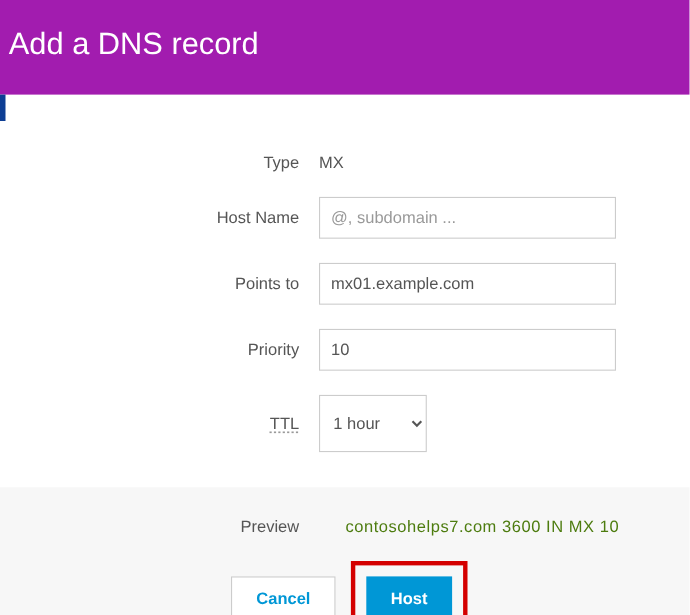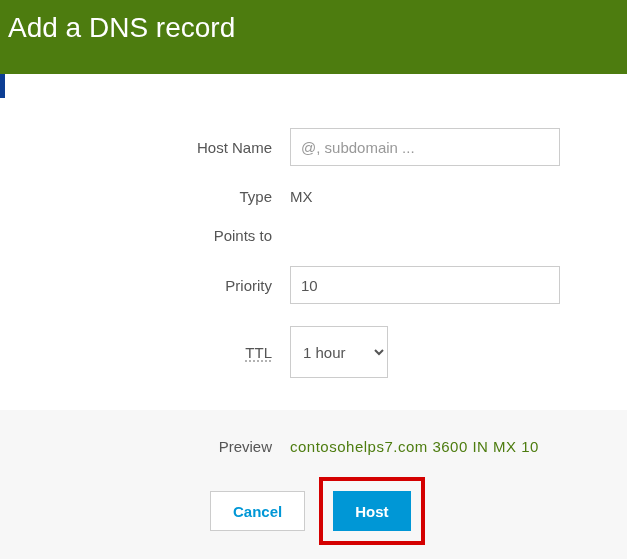--- a/index.html
+++ b/index.html
@@ -7,23 +7,23 @@
       margin: 0;
       padding: 0;
     }
     body {
       font-family: -apple-system, BlinkMacSystemFont, "Segoe UI", Helvetica, Arial, sans-serif;
       width: 627px;
       height: 559px;
       background: #fff;
     }
     .header {
-      background: #4d7c0f;
+      background: #a21caf;
       color: #fff;
-      padding: 12px 8px 30px 8px;
+      padding: 24px 8px 30px 8px;
       font-size: 28px;
       font-weight: 400;
     }
     .blue-tab {
       height: 24px;
       width: 5px;
       background: #0d3e94;
     }
     .form-area {
       padding: 30px 30px 10px 30px;
@@ -73,20 +73,21 @@
       background: #fff;
     }
     .footer {
       background: #f7f7f7;
       padding: 28px 30px 30px 30px;
     }
     .preview-row {
       display: flex;
       align-items: flex-end;
       margin-bottom: 22px;
+      gap: 24px;
     }
     .preview-label {
       width: 260px;
       text-align: right;
       padding-right: 18px;
       color: #555;
       font-size: 15px;
     }
     .preview-value {
       color: #4d7c0f;
@@ -127,31 +128,32 @@
 <body>
 
 <div class="header">
   <span>Add a DNS record</span>
 </div>
 <div class="blue-tab"></div>
 
 <div class="form-area">
 
   <div class="form-row">
+    <div class="form-label">Type</div>
+    <div class="form-value">MX</div>
+  </div>
+
+  <div class="form-row">
     <div class="form-label">Host Name</div>
     <input type="text" class="text-input" placeholder="@, subdomain ..." style="">
   </div>
 
   <div class="form-row">
-    <div class="form-label">Type</div>
-    <div class="form-value">MX</div>
-  </div>
-
-  <div class="form-row">
     <div class="form-label">Points to</div>
+    <input type="text" class="text-input" value="mx01.example.com" style="">
   </div>
 
   <div class="form-row">
     <div class="form-label">Priority</div>
     <input type="text" class="text-input" value="10" style="">
   </div>
 
   <div class="form-row">
     <div class="form-label"><span class="ttl-label">TTL</span></div>
     <select class="select-input">

